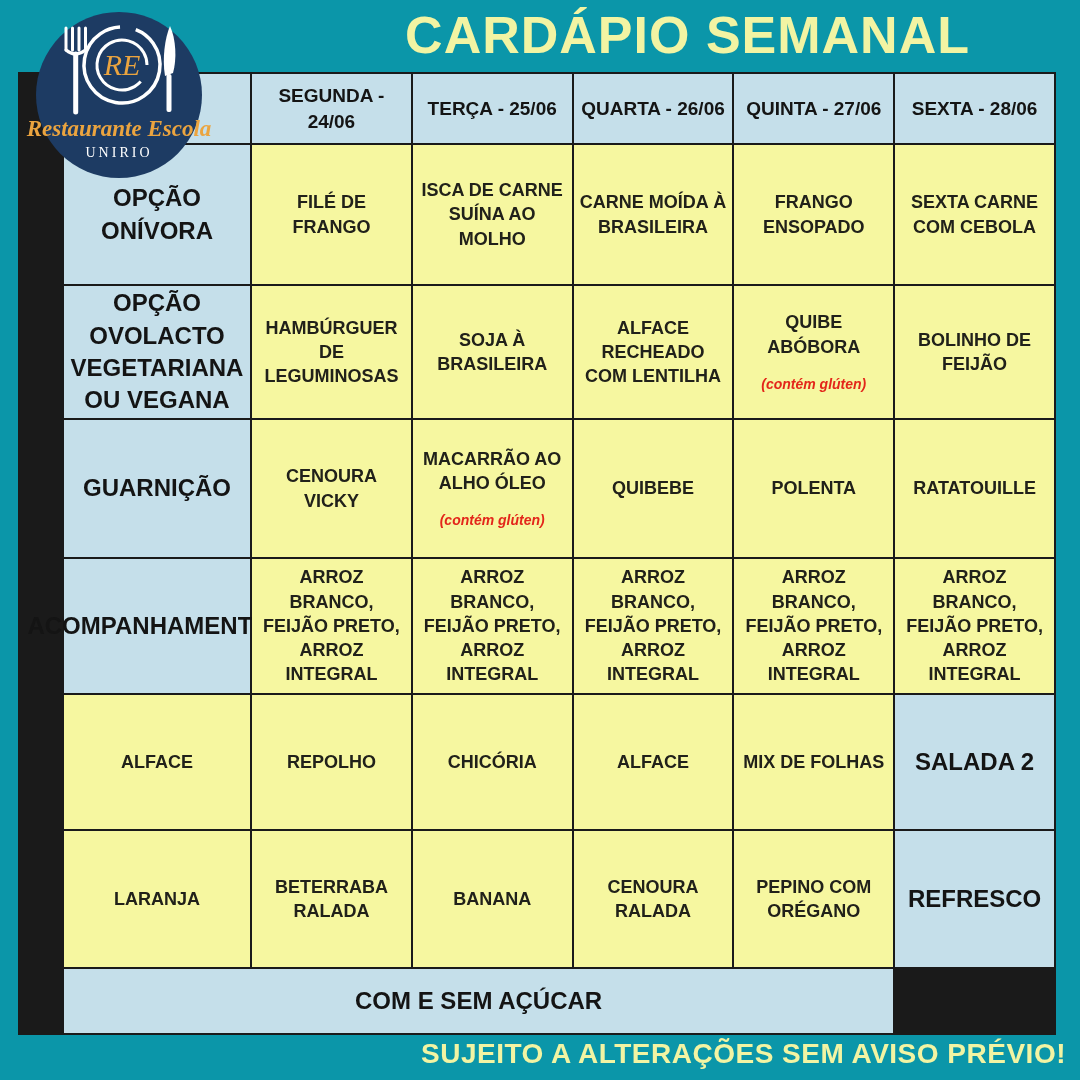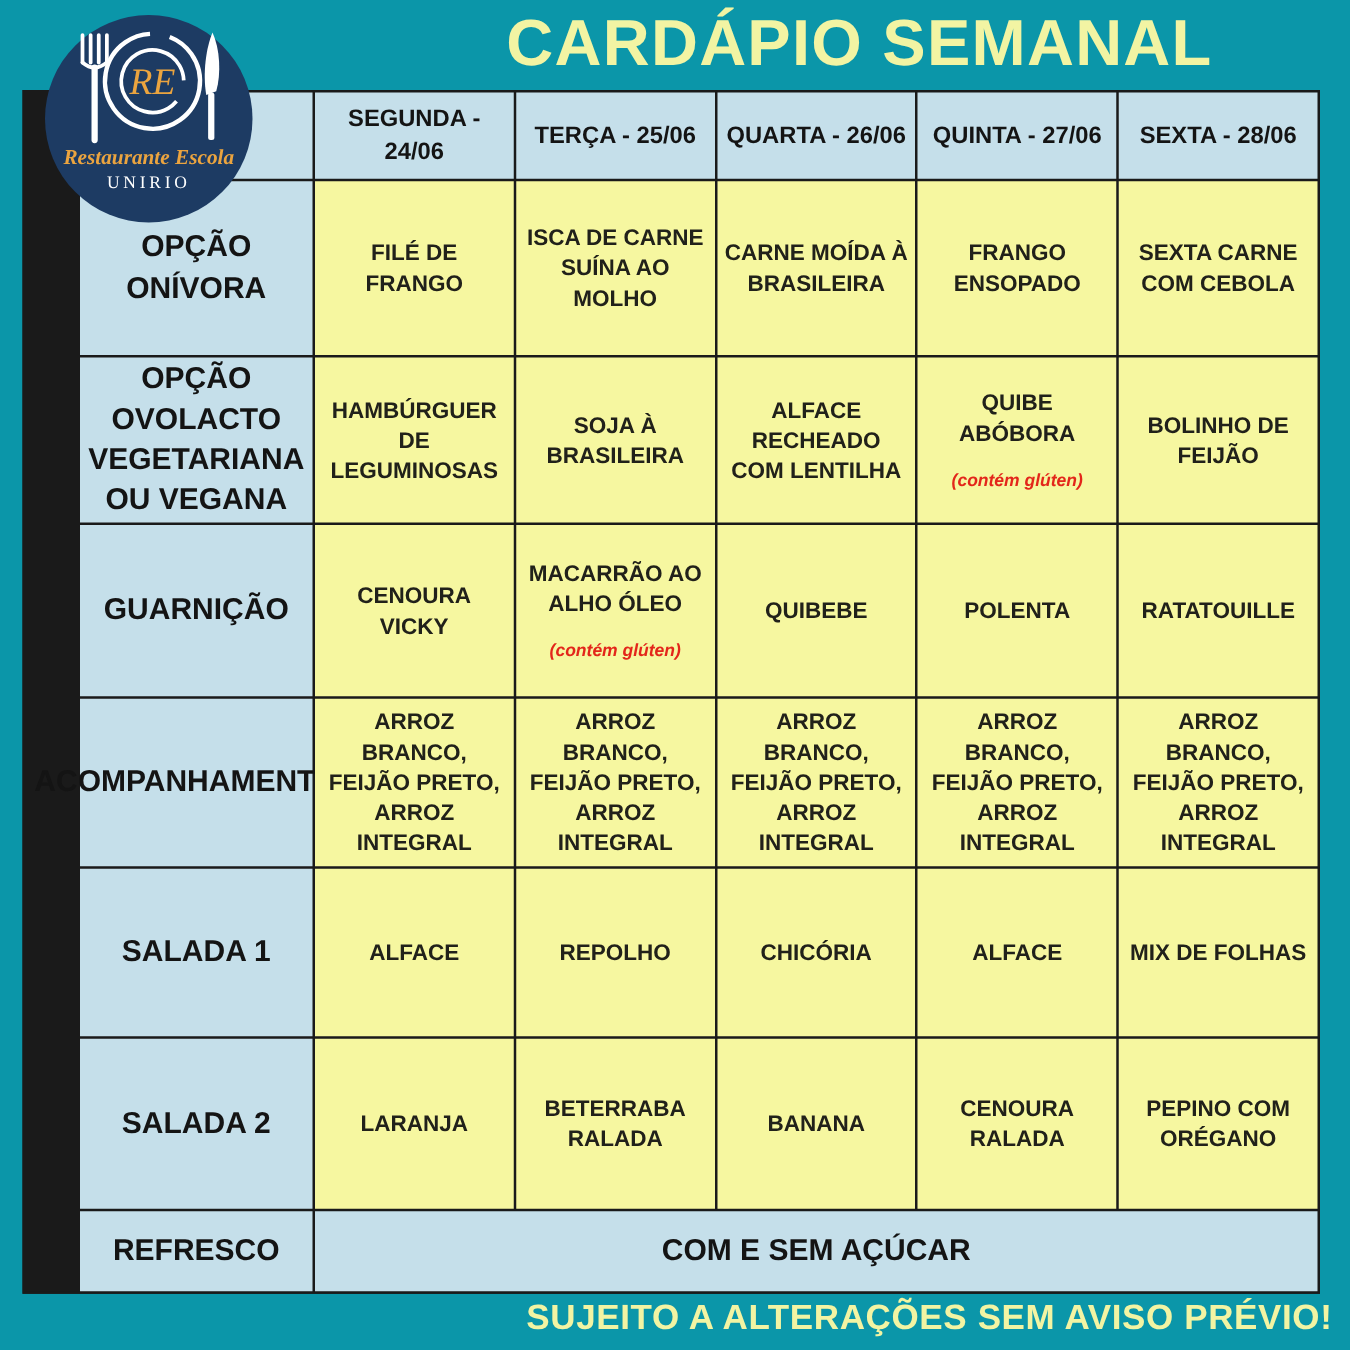--- a/index.html
+++ b/index.html
@@ -25,21 +25,21 @@
   
   .logo{
     position:absolute;left:36px;top:12px;width:166px;height:166px;
     border-radius:50%;background:#1d3b63;z-index:5;
     display:flex;flex-direction:column;align-items:center;
     box-sizing:border-box;padding-top:8px;
   }
   .logo svg{display:block;}
   .logo-name{
     color:#eba43f;font-family:"Liberation Serif",serif;
-    font-style:italic;font-weight:bold;font-size:17px;
+    font-style:italic;font-weight:bold;font-size:23px;
     margin-top:-4px;white-space:nowrap;
   }
   .logo-org{
     color:#ffffff;font-family:"Liberation Serif",serif;
     font-size:14px;letter-spacing:3px;margin-top:3px;
   }
 
   
   .menu-table{
     position:absolute;left:18px;top:72px;width:1038px;height:963px;
@@ -176,21 +176,20 @@
     <div class="cell yellow">
         <span>ARROZ BRANCO, FEIJÃO PRETO, ARROZ INTEGRAL</span>
       </div>
     <div class="cell yellow">
         <span>ARROZ BRANCO, FEIJÃO PRETO, ARROZ INTEGRAL</span>
       </div>
     <div class="cell yellow">
         <span>ARROZ BRANCO, FEIJÃO PRETO, ARROZ INTEGRAL</span>
       </div>
 
-    <div class="cell blue">SALADA 1</div>
     <div class="cell yellow">
         <span>ALFACE</span>
       </div>
     <div class="cell yellow">
         <span>REPOLHO</span>
       </div>
     <div class="cell yellow">
         <span>CHICÓRIA</span>
       </div>
     <div class="cell yellow">

